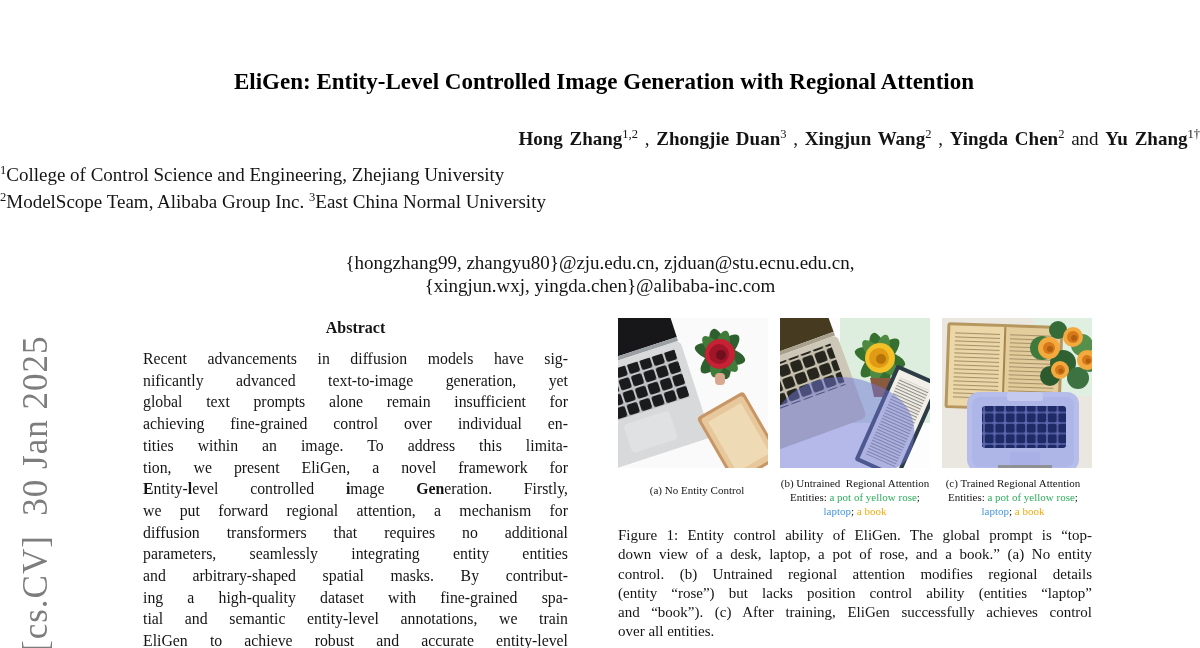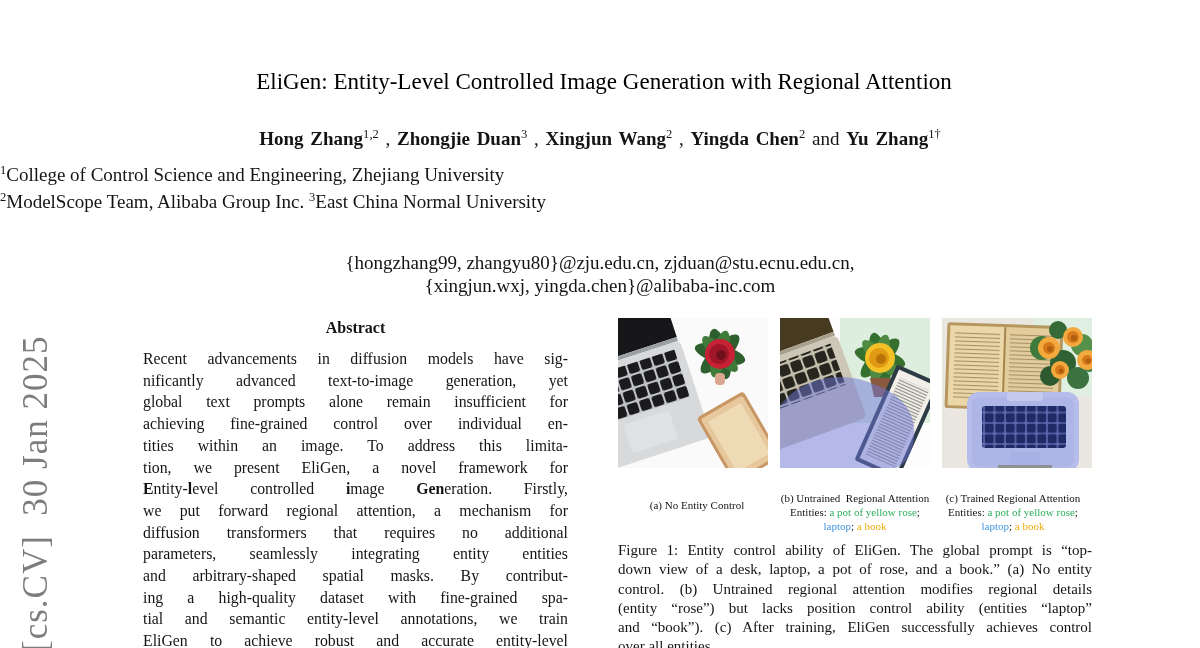--- a/index.html
+++ b/index.html
@@ -10,42 +10,42 @@
   .page{position:absolute;inset:0;}
   .b{font-weight:bold;}
   sup{font-size:66%;line-height:0;}
   .watermark{
     position:absolute;left:16px;top:652px;
     transform:rotate(-90deg);transform-origin:0 0;
     font-size:35px;color:#7d7d7d;white-space:pre;letter-spacing:1px;
   }
   .title{
     position:absolute;left:8px;right:0;top:69px;text-align:center;
-    font-size:23px;font-weight:normal;color:#000;
+    font-size:23px;font-weight:bold;color:#000;
   }
   .authors{
-    position:absolute;left:0;right:0;top:128px;text-align:center;
+    position:absolute;left:0;right:0;top:128px;text-align:right;
     font-size:19px;word-spacing:2px;
   }
   .affils{
     position:absolute;left:0;right:0;top:162px;text-align:left;
     font-size:19px;line-height:26.5px;
   }
   .emails{
     position:absolute;left:0;right:0;top:227px;text-align:center;
     font-size:19px;line-height:23px;margin-top:24px;
   }
   .abstract{position:absolute;left:143px;top:319px;width:425px;}
   .abs-h{text-align:center;font-weight:bold;font-size:16px;}
   .abs-lines{margin-top:11px;font-size:15.8px;line-height:21.7px;}
   .just .line{text-align:justify;text-align-last:justify;}
   .fig{position:absolute;left:618px;top:318px;width:474px;}
   .fig-images{display:flex;gap:12px;}
   .fig-images svg{display:block;}
-  .fig-subcaps{display:flex;margin-top:23px;}
+  .fig-subcaps{display:flex;margin-top:8px;}
   .subcap{flex:1;text-align:center;font-size:11px;line-height:14px;}
   .subcap .line{white-space:pre;}
   .subcap-a{padding-top:7px;}
   .fig-caption{margin-top:8px;font-size:15px;line-height:19.3px;}
   .fig-caption .line:last-child{text-align-last:left;}
 </style>
 </head>
 <body>
 
 <div class="page">

